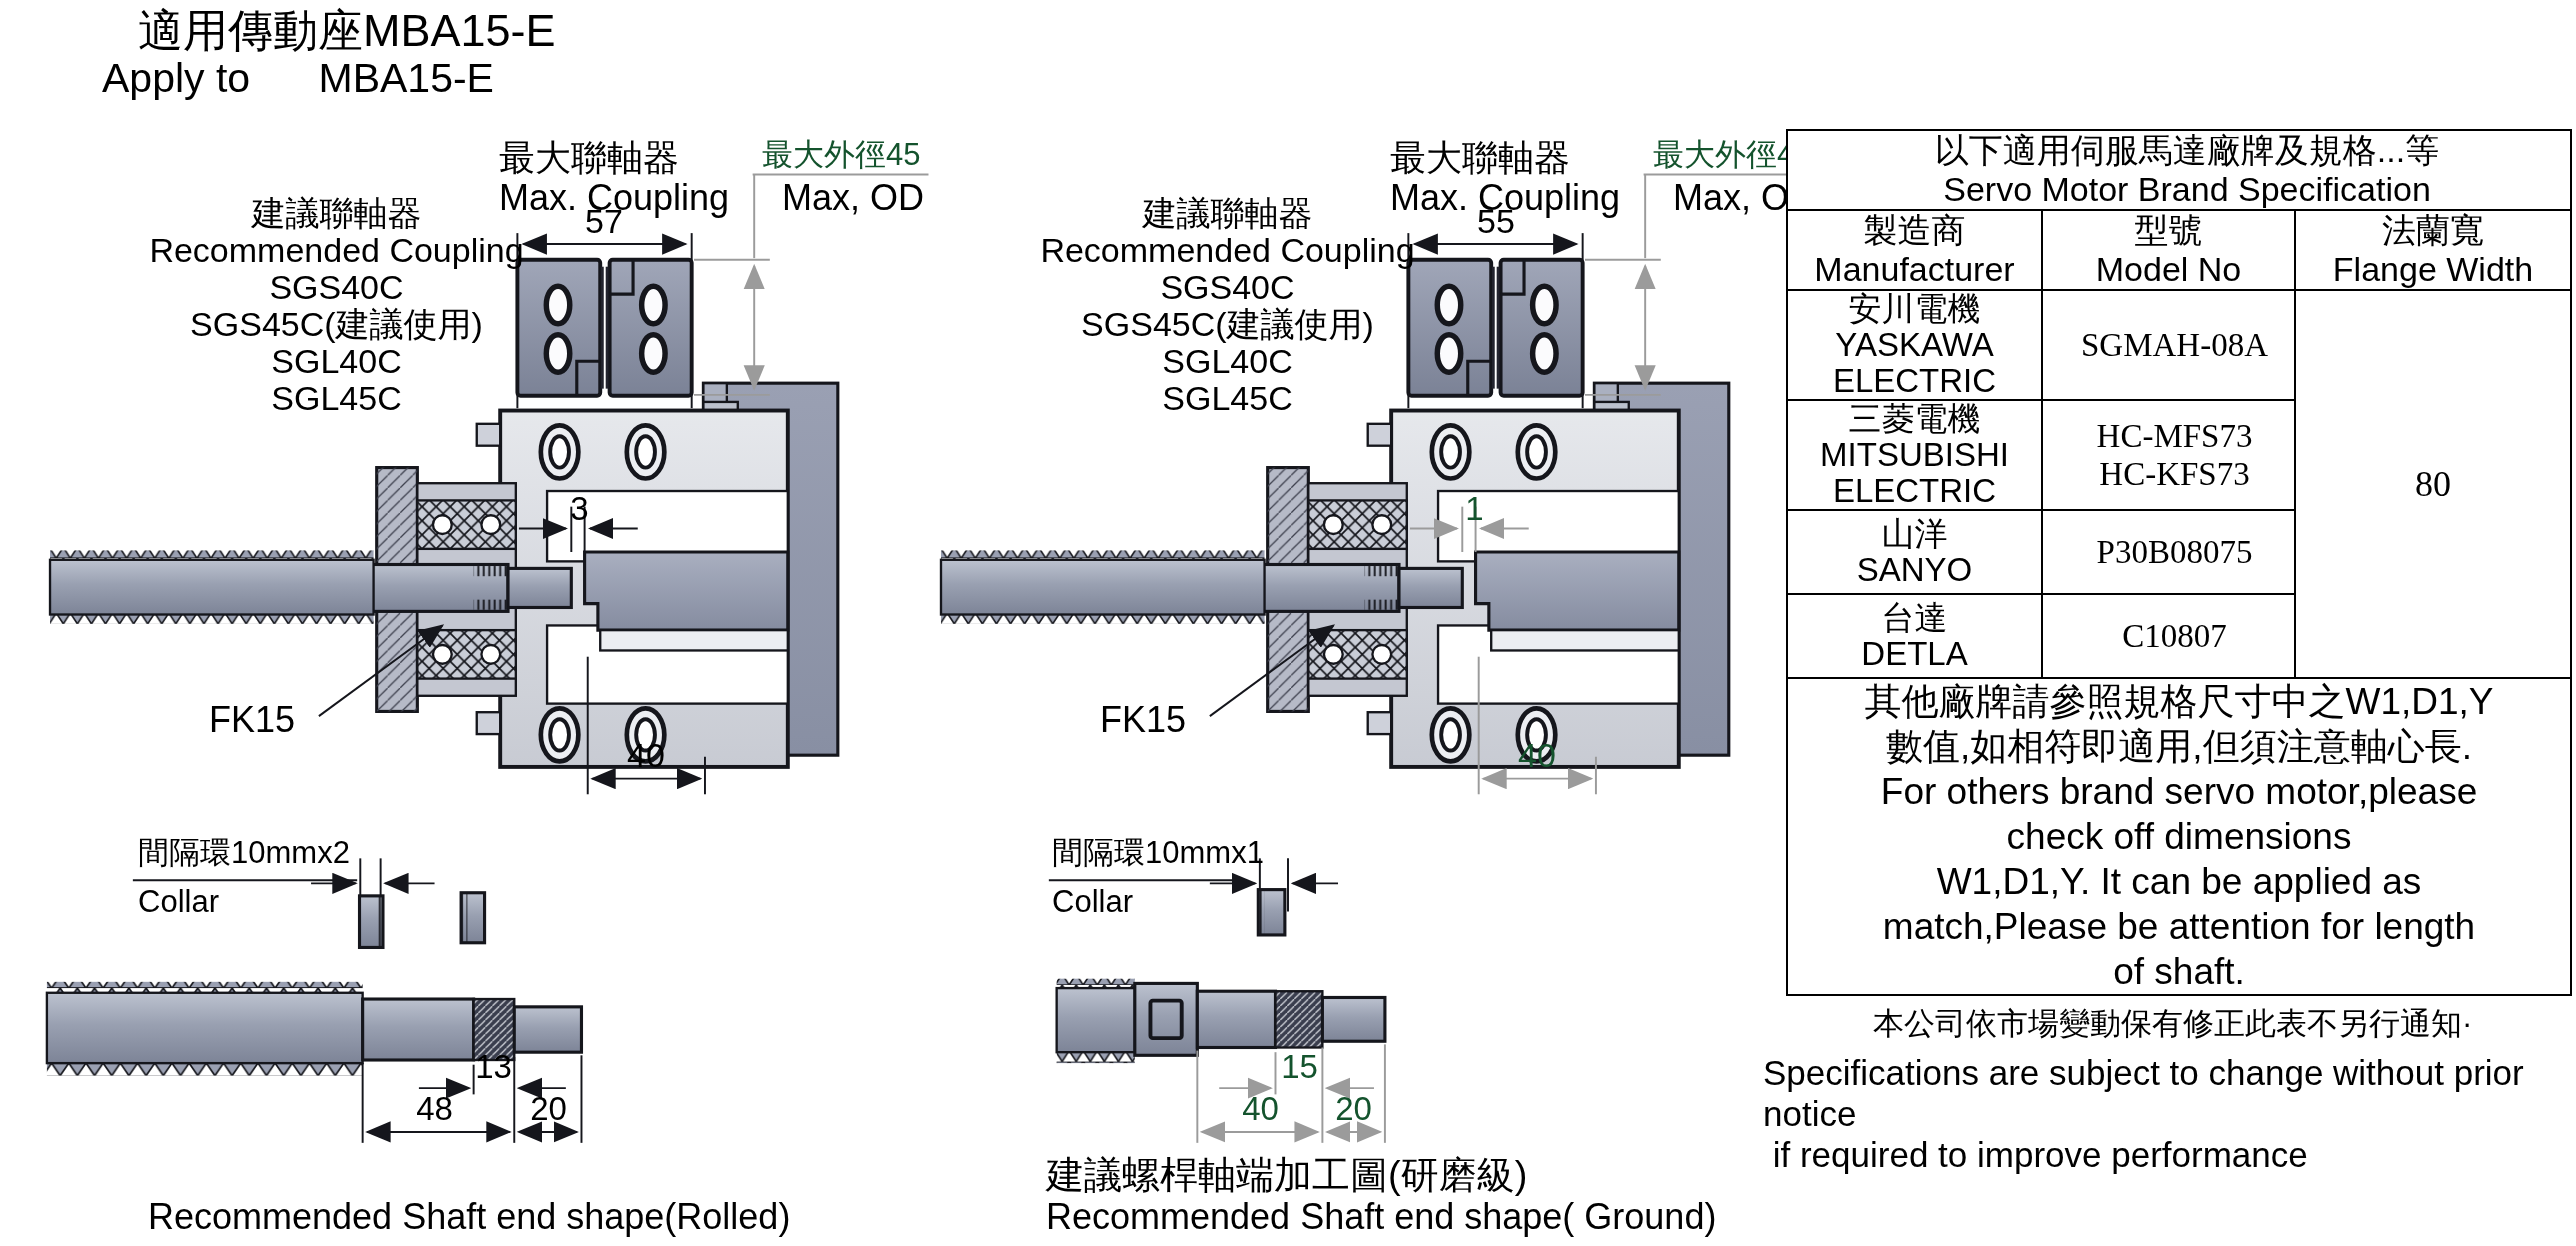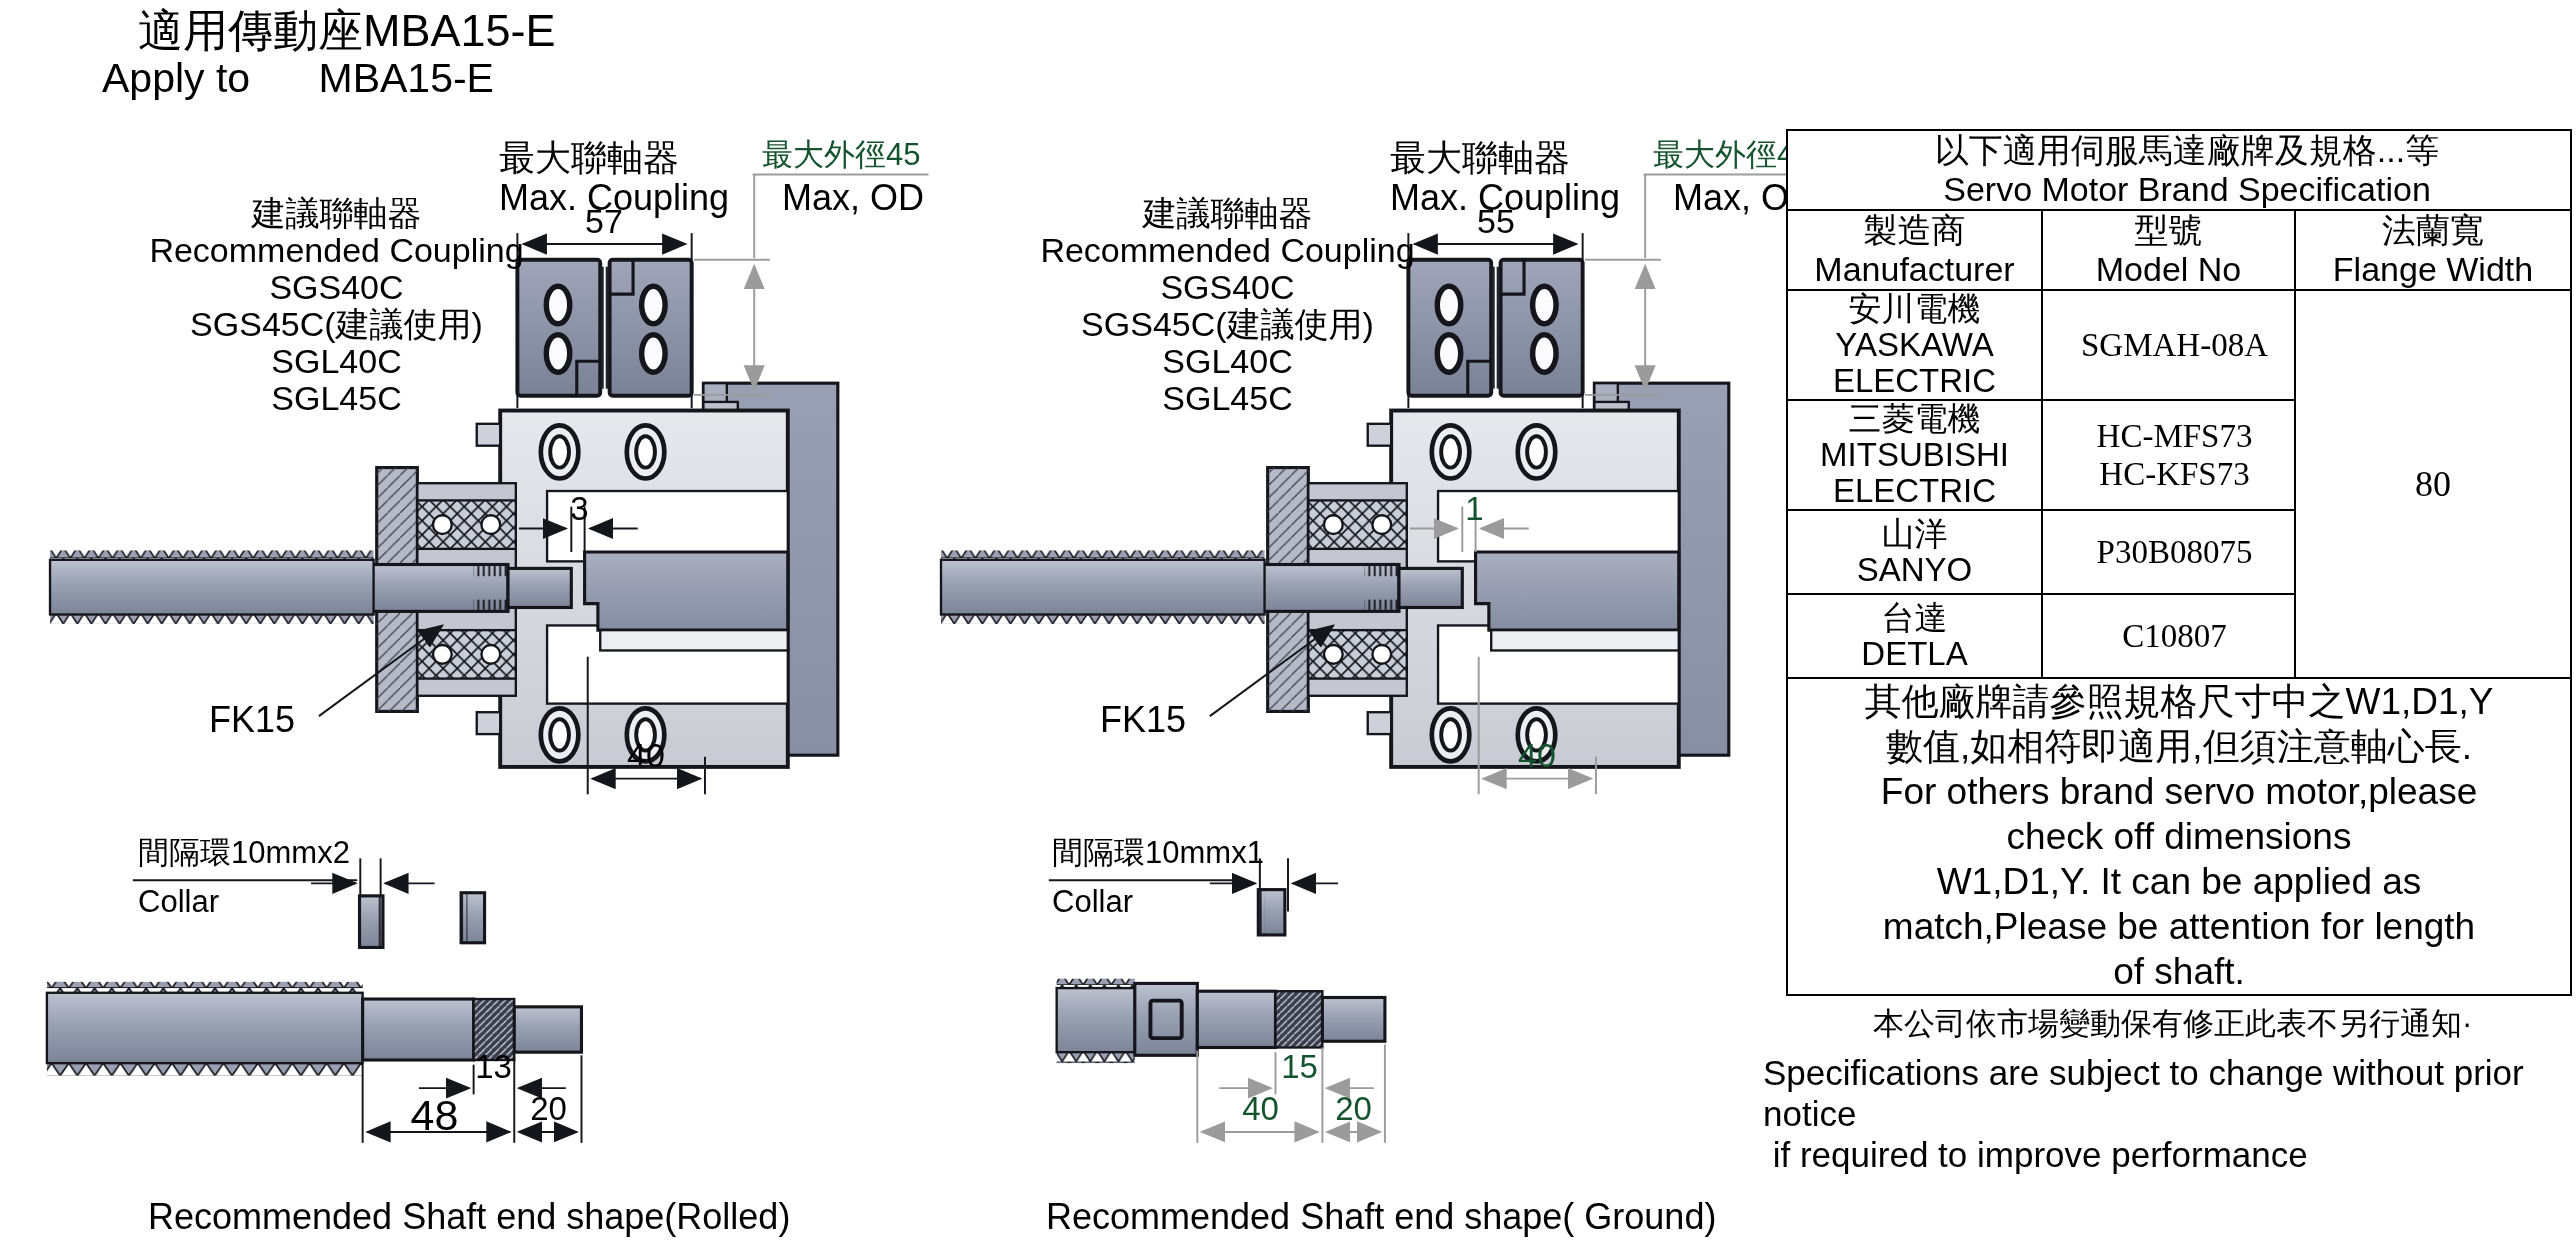--- a/index.html
+++ b/index.html
@@ -256,21 +256,21 @@
 Max. Coupling</div>
   <div class="lbl gray" style="left:762px;top:138px;font-size:31px;">最大外徑45</div>
   <div class="lbl" style="left:782px;top:178px;font-size:36px;">Max, OD</div>
   <div class="lbl c" style="left:565px;top:202px;width:78px;font-size:34px;">57</div>
   <div class="lbl c" style="left:560px;top:491px;width:39px;font-size:33px;">3</div>
   <div class="lbl c" style="left:607px;top:736px;width:78px;font-size:34px;">40</div>
   <div class="lbl" style="left:209px;top:700px;font-size:36px;">FK15</div>
   <div class="lbl" style="left:138px;top:836px;font-size:31px;">間隔環10mmx2</div>
   <div class="lbl" style="left:138px;top:885px;font-size:31px;">Collar</div>
   <div class="lbl c" style="left:466px;top:1049px;width:55px;font-size:33px;">13</div>
-  <div class="lbl c" style="left:403px;top:1091px;width:63px;font-size:43px;">48</div>
+  <div class="lbl c" style="left:403px;top:1091px;width:63px;font-size:33px;">48</div>
   <div class="lbl c" style="left:517px;top:1091px;width:63px;font-size:33px;">20</div>
   <div class="lbl" style="left:148px;top:1197px;font-size:36px;">Recommended Shaft end shape(Rolled)</div>
 
   <div class="lbl c" style="left:1032px;top:195px;width:391px;font-size:34px;line-height:37px;">建議聯軸器
 Recommended Coupling
 SGS40C
 SGS45C(建議使用)
 SGL40C
 SGL45C</div>
   <div class="lbl" style="left:1390px;top:138px;font-size:36px;line-height:40px;">最大聯軸器
@@ -279,20 +279,21 @@
   <div class="lbl" style="left:1673px;top:178px;font-size:36px;">Max, OD</div>
   <div class="lbl c" style="left:1457px;top:202px;width:78px;font-size:34px;">55</div>
   <div class="lbl c gray" style="left:1455px;top:491px;width:39px;font-size:33px;">1</div>
   <div class="lbl c gray" style="left:1498px;top:736px;width:78px;font-size:34px;">40</div>
   <div class="lbl" style="left:1100px;top:700px;font-size:36px;">FK15</div>
   <div class="lbl" style="left:1052px;top:836px;font-size:31px;">間隔環10mmx1</div>
   <div class="lbl" style="left:1052px;top:885px;font-size:31px;">Collar</div>
   <div class="lbl c gray" style="left:1272px;top:1049px;width:55px;font-size:33px;">15</div>
   <div class="lbl c gray" style="left:1229px;top:1091px;width:63px;font-size:33px;">40</div>
   <div class="lbl c gray" style="left:1322px;top:1091px;width:63px;font-size:33px;">20</div>
+  <div class="lbl" style="left:1046px;top:1154px;font-size:38px;">建議螺桿軸端加工圖(研磨級)</div>
   <div class="lbl" style="left:1046px;top:1197px;font-size:36px;">Recommended Shaft end shape( Ground)</div>
 
   <table class="spec">
     <colgroup>
         <col style="width:255px">
         <col style="width:253px">
         <col style="width:276px">
       </colgroup>
     <tbody>
       <tr style="height:75px">

